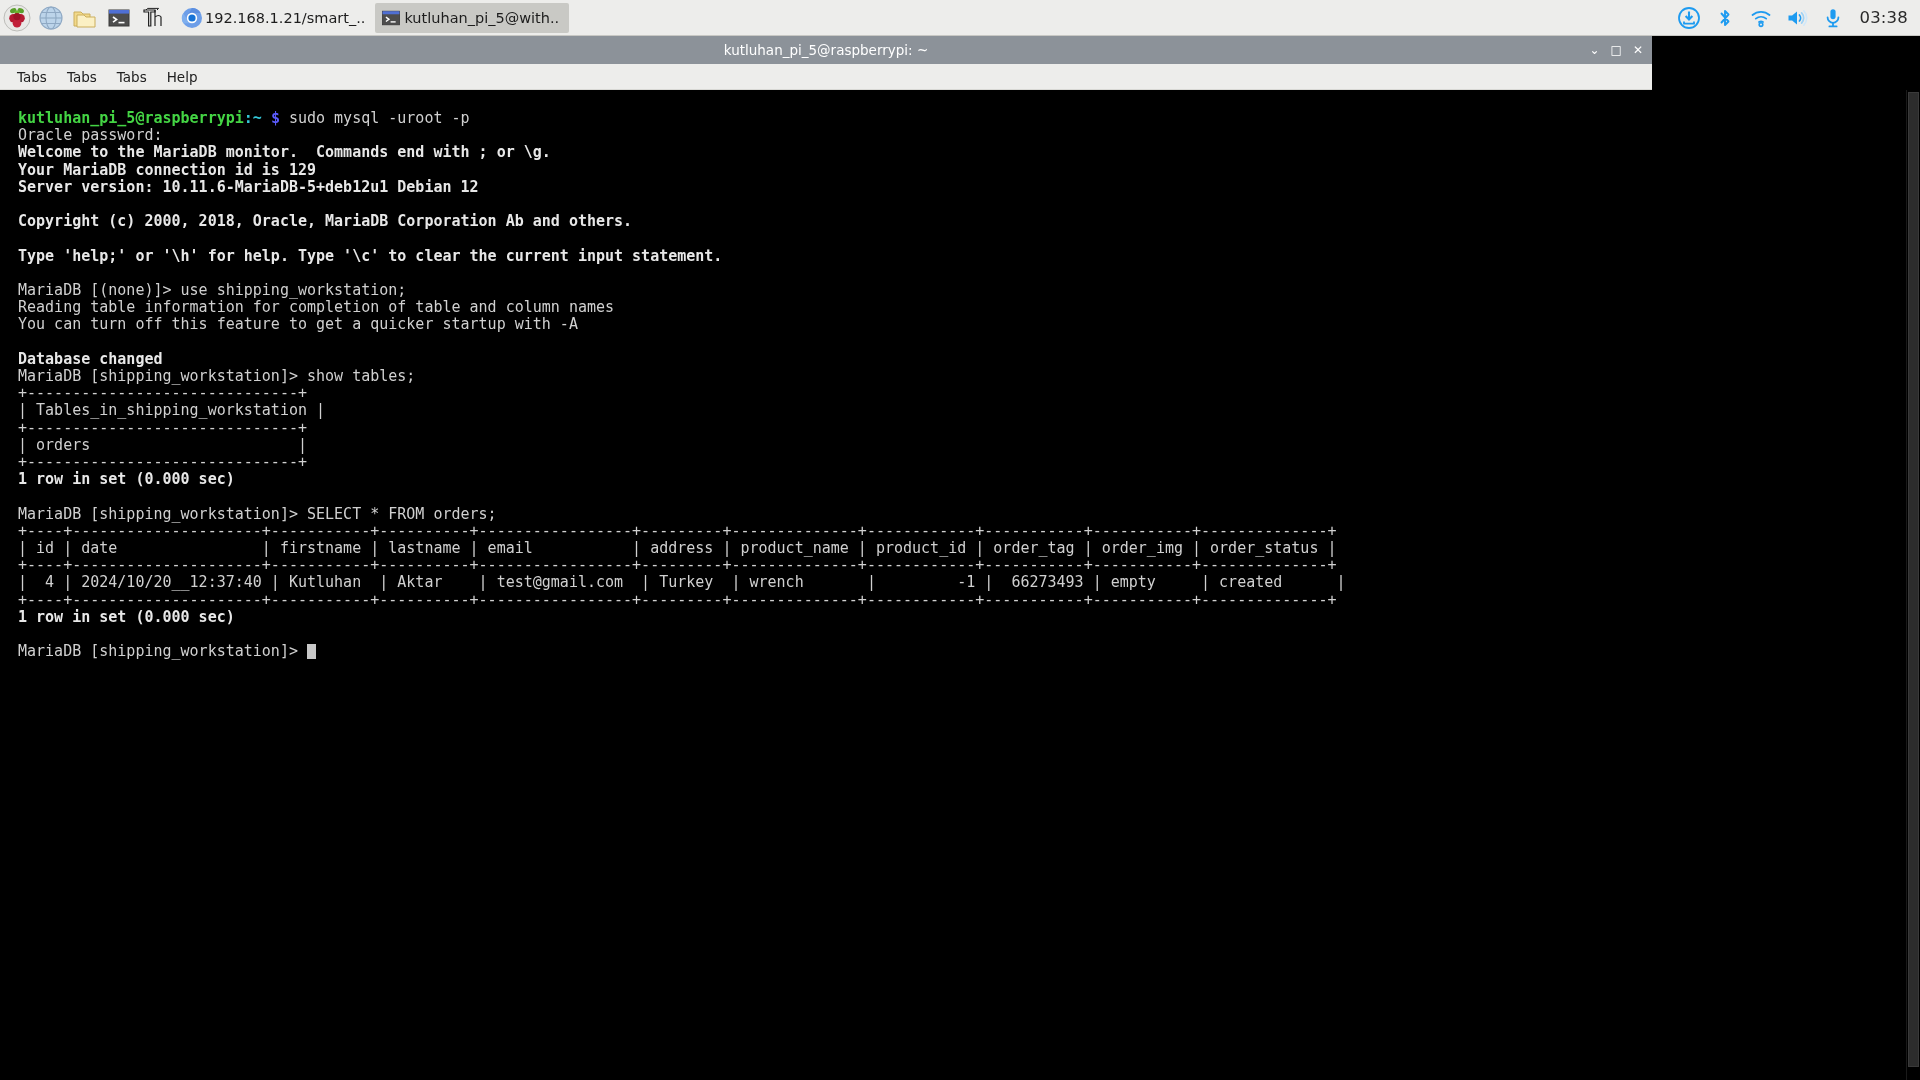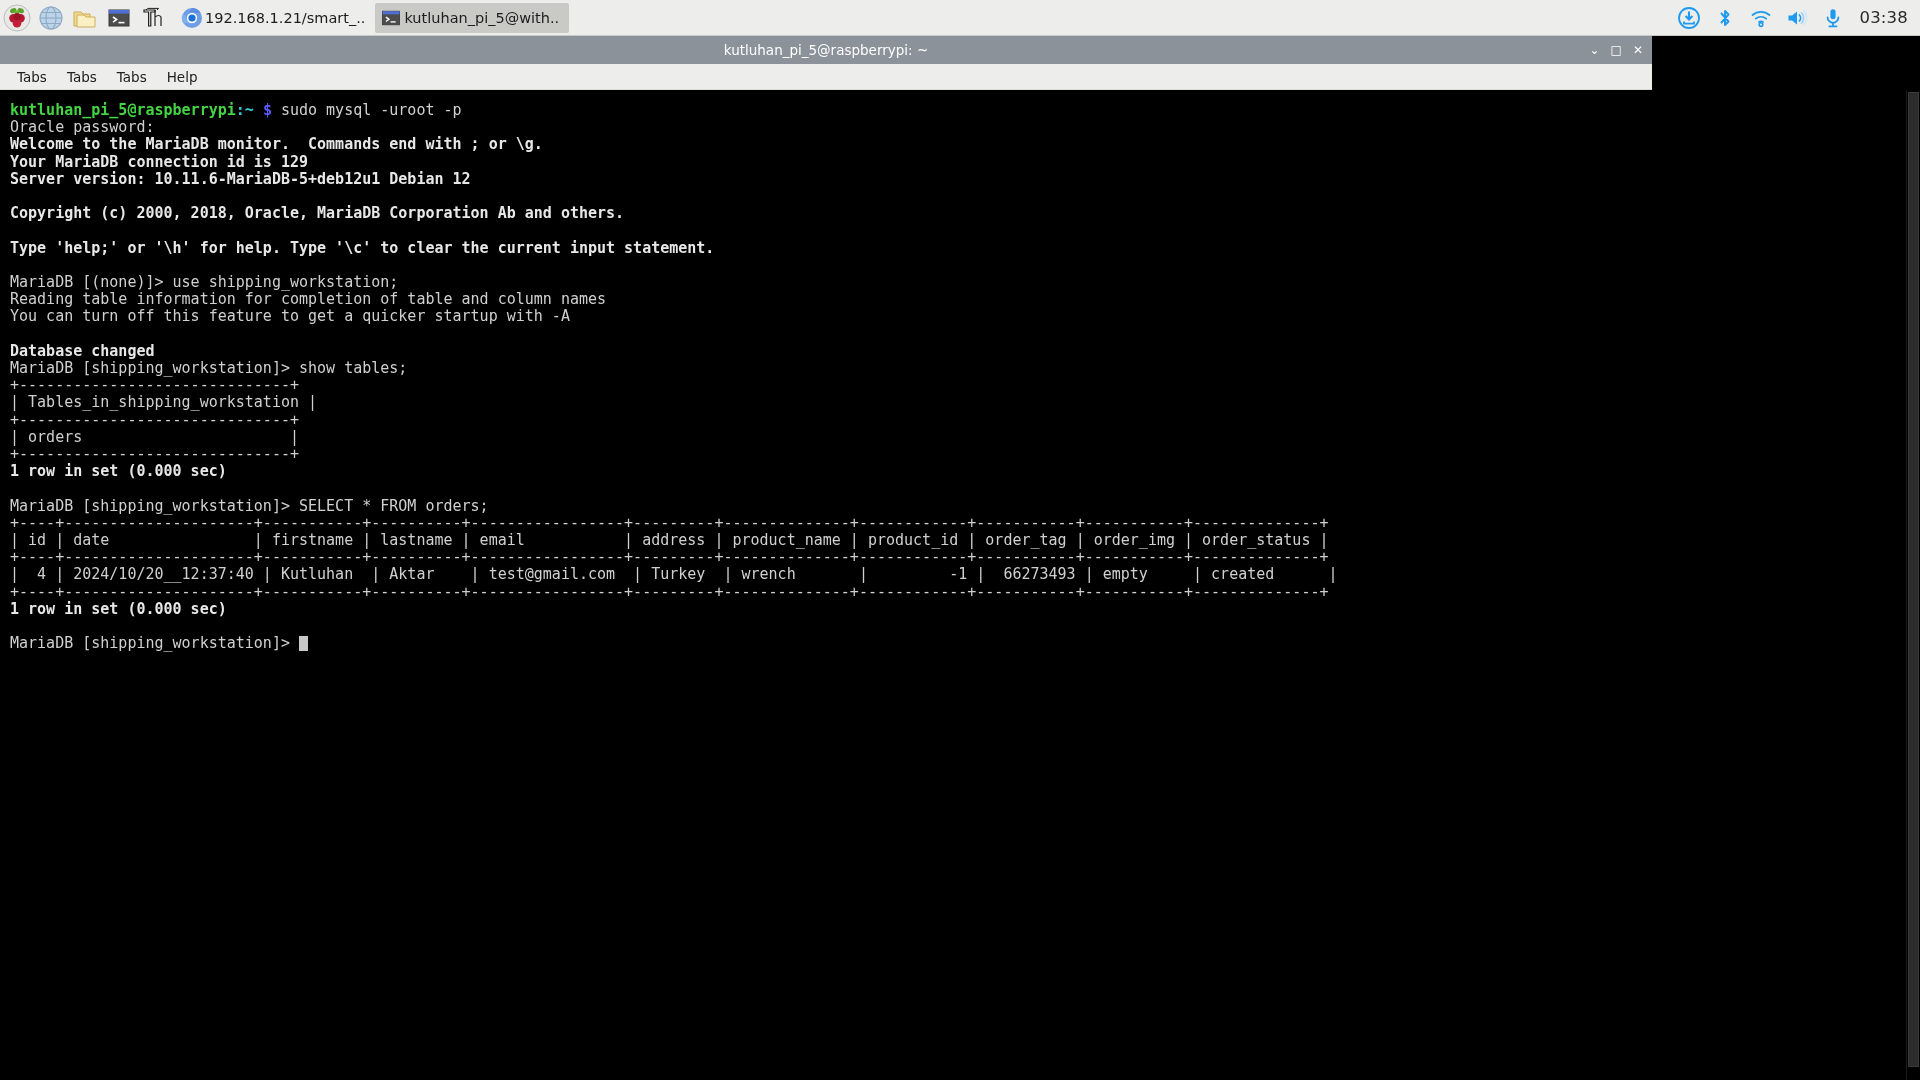--- a/index.html
+++ b/index.html
@@ -95,21 +95,21 @@
     flex: 1 1 auto;
     padding: 4px 0 0 2px;
     overflow: hidden;
   }
   #term pre {
     font-family: "DejaVu Sans Mono", monospace;
     font-size: 15px;
     line-height: 17.2px;
     color: #d0d0d0;
     white-space: pre;
-    margin: 8px;
+    margin: 16px;
   }
   .b { font-weight: bold; color: #e8e8e8; }
   .g { font-weight: bold; color: #44d544; }
   .c { font-weight: bold; color: #34c8d8; }
   .bl { font-weight: bold; color: #5c5cff; }
   .cursor {
     display: inline-block;
     width: 9px; height: 15px;
     background: #c8c8c8;
     vertical-align: -3px;

